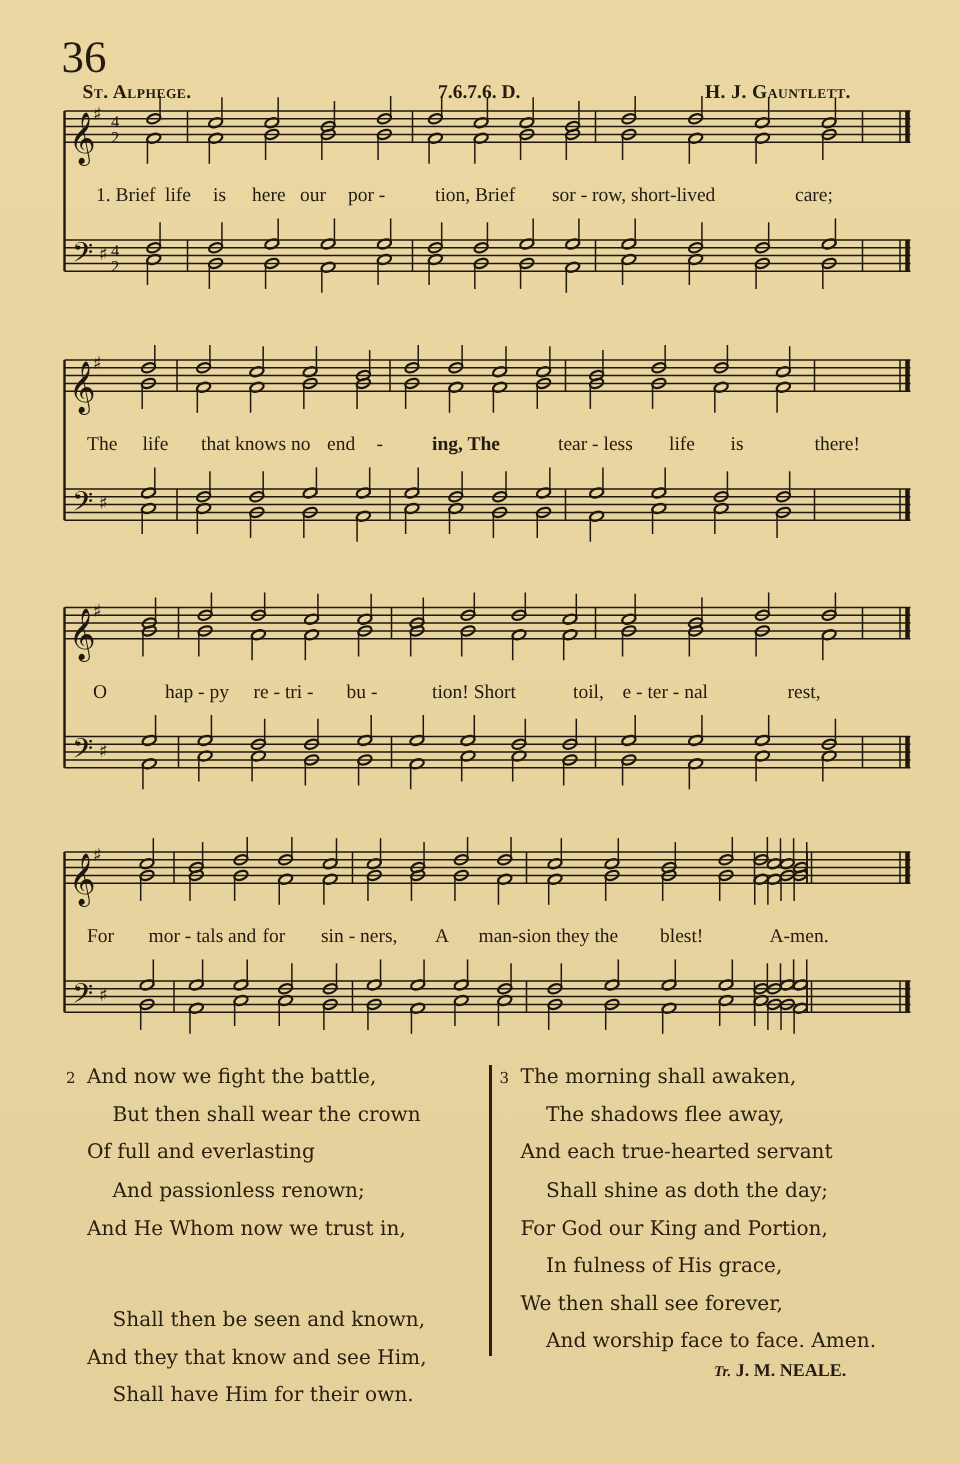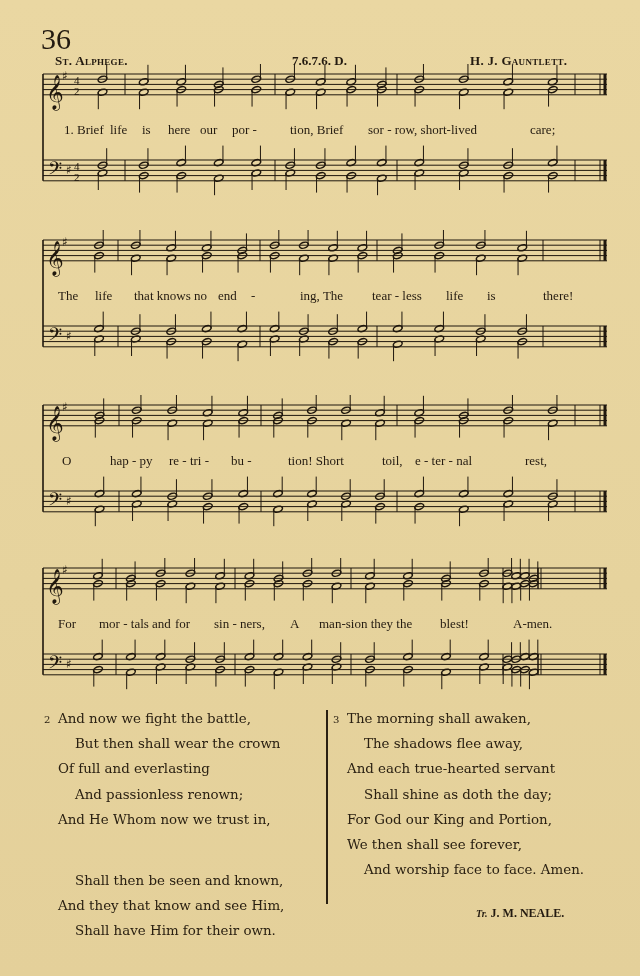--- a/index.html
+++ b/index.html
@@ -335,21 +335,21 @@
           <line x1="486.45" y1="101.2" x2="486.45" y2="84.2" stroke="#1f170d" stroke-width="1"></line>
           <ellipse cx="482.25" cy="111.6" rx="4.6" ry="2.8" transform="rotate(-20 482.25 111.6)" fill="none" stroke="#1f170d" stroke-width="1.5"></ellipse>
           <line x1="478.05" y1="111.6" x2="478.05" y2="128.6" stroke="#1f170d" stroke-width="1"></line>
         </svg>
         <div class="lyric-line" style="top: 58px;">
           <span style="left: 18px;">The</span>
           <span style="left: 55px;">life</span>
           <span style="left: 94px;">that knows no</span>
           <span style="left: 178px;">end</span>
           <span style="left: 211px;">-</span>
-          <span style="left: 260px;">ing, The</span>
+          <span style="left: 248px; font-weight: bold;">ing, The</span>
           <span style="left: 332px;">tear - less</span>
           <span style="left: 406px;">life</span>
           <span style="left: 447px;">is</span>
           <span style="left: 503px;">there!</span>
         </div>
       </div>
       <div class="system" style="top: 395px; height: 140px;">
         <svg width="570" height="140">
           <line x1="3" y1="10" x2="567" y2="10" stroke="#1f170d" stroke-width="1"></line>
           <line x1="3" y1="15.2" x2="567" y2="15.2" stroke="#1f170d" stroke-width="1"></line>
@@ -689,20 +689,21 @@
         <div class="vline indent" style="padding-left: 31px; margin-top: 36px;"><span>Shall then be seen and known,</span></div>
         <div class="vline" style="padding-left: 14px;"><span>And they that know and see Him,</span></div>
         <div class="vline indent" style="padding-left: 31px;"><span>Shall have Him for their own.</span></div>
       </div>
     <div class="verse-col" id="verse-1" style="left:333px;">
         <div class="vline"><span class="verse-num">3</span><span>The morning shall awaken,</span></div>
         <div class="vline indent" style="padding-left: 31px;"><span>The shadows flee away,</span></div>
         <div class="vline" style="padding-left: 14px;"><span>And each true-hearted servant</span></div>
         <div class="vline indent" style="padding-left: 31px;"><span>Shall shine as doth the day;</span></div>
         <div class="vline" style="padding-left: 14px;"><span>For God our King and Portion,</span></div>
+        <div class="vline indent" style="padding-left: 31px;"><span>In fulness of His grace,</span></div>
         <div class="vline" style="padding-left: 14px;"><span>We then shall see forever,</span></div>
         <div class="vline indent" style="padding-left: 31px;"><span>And worship face to face.   Amen.</span></div>
       </div>
   </div>
   <div class="col-divider"></div>
 
   <div class="translator">
     <i>Tr.</i>
     <span>J. M. NEALE.</span>
   </div>

